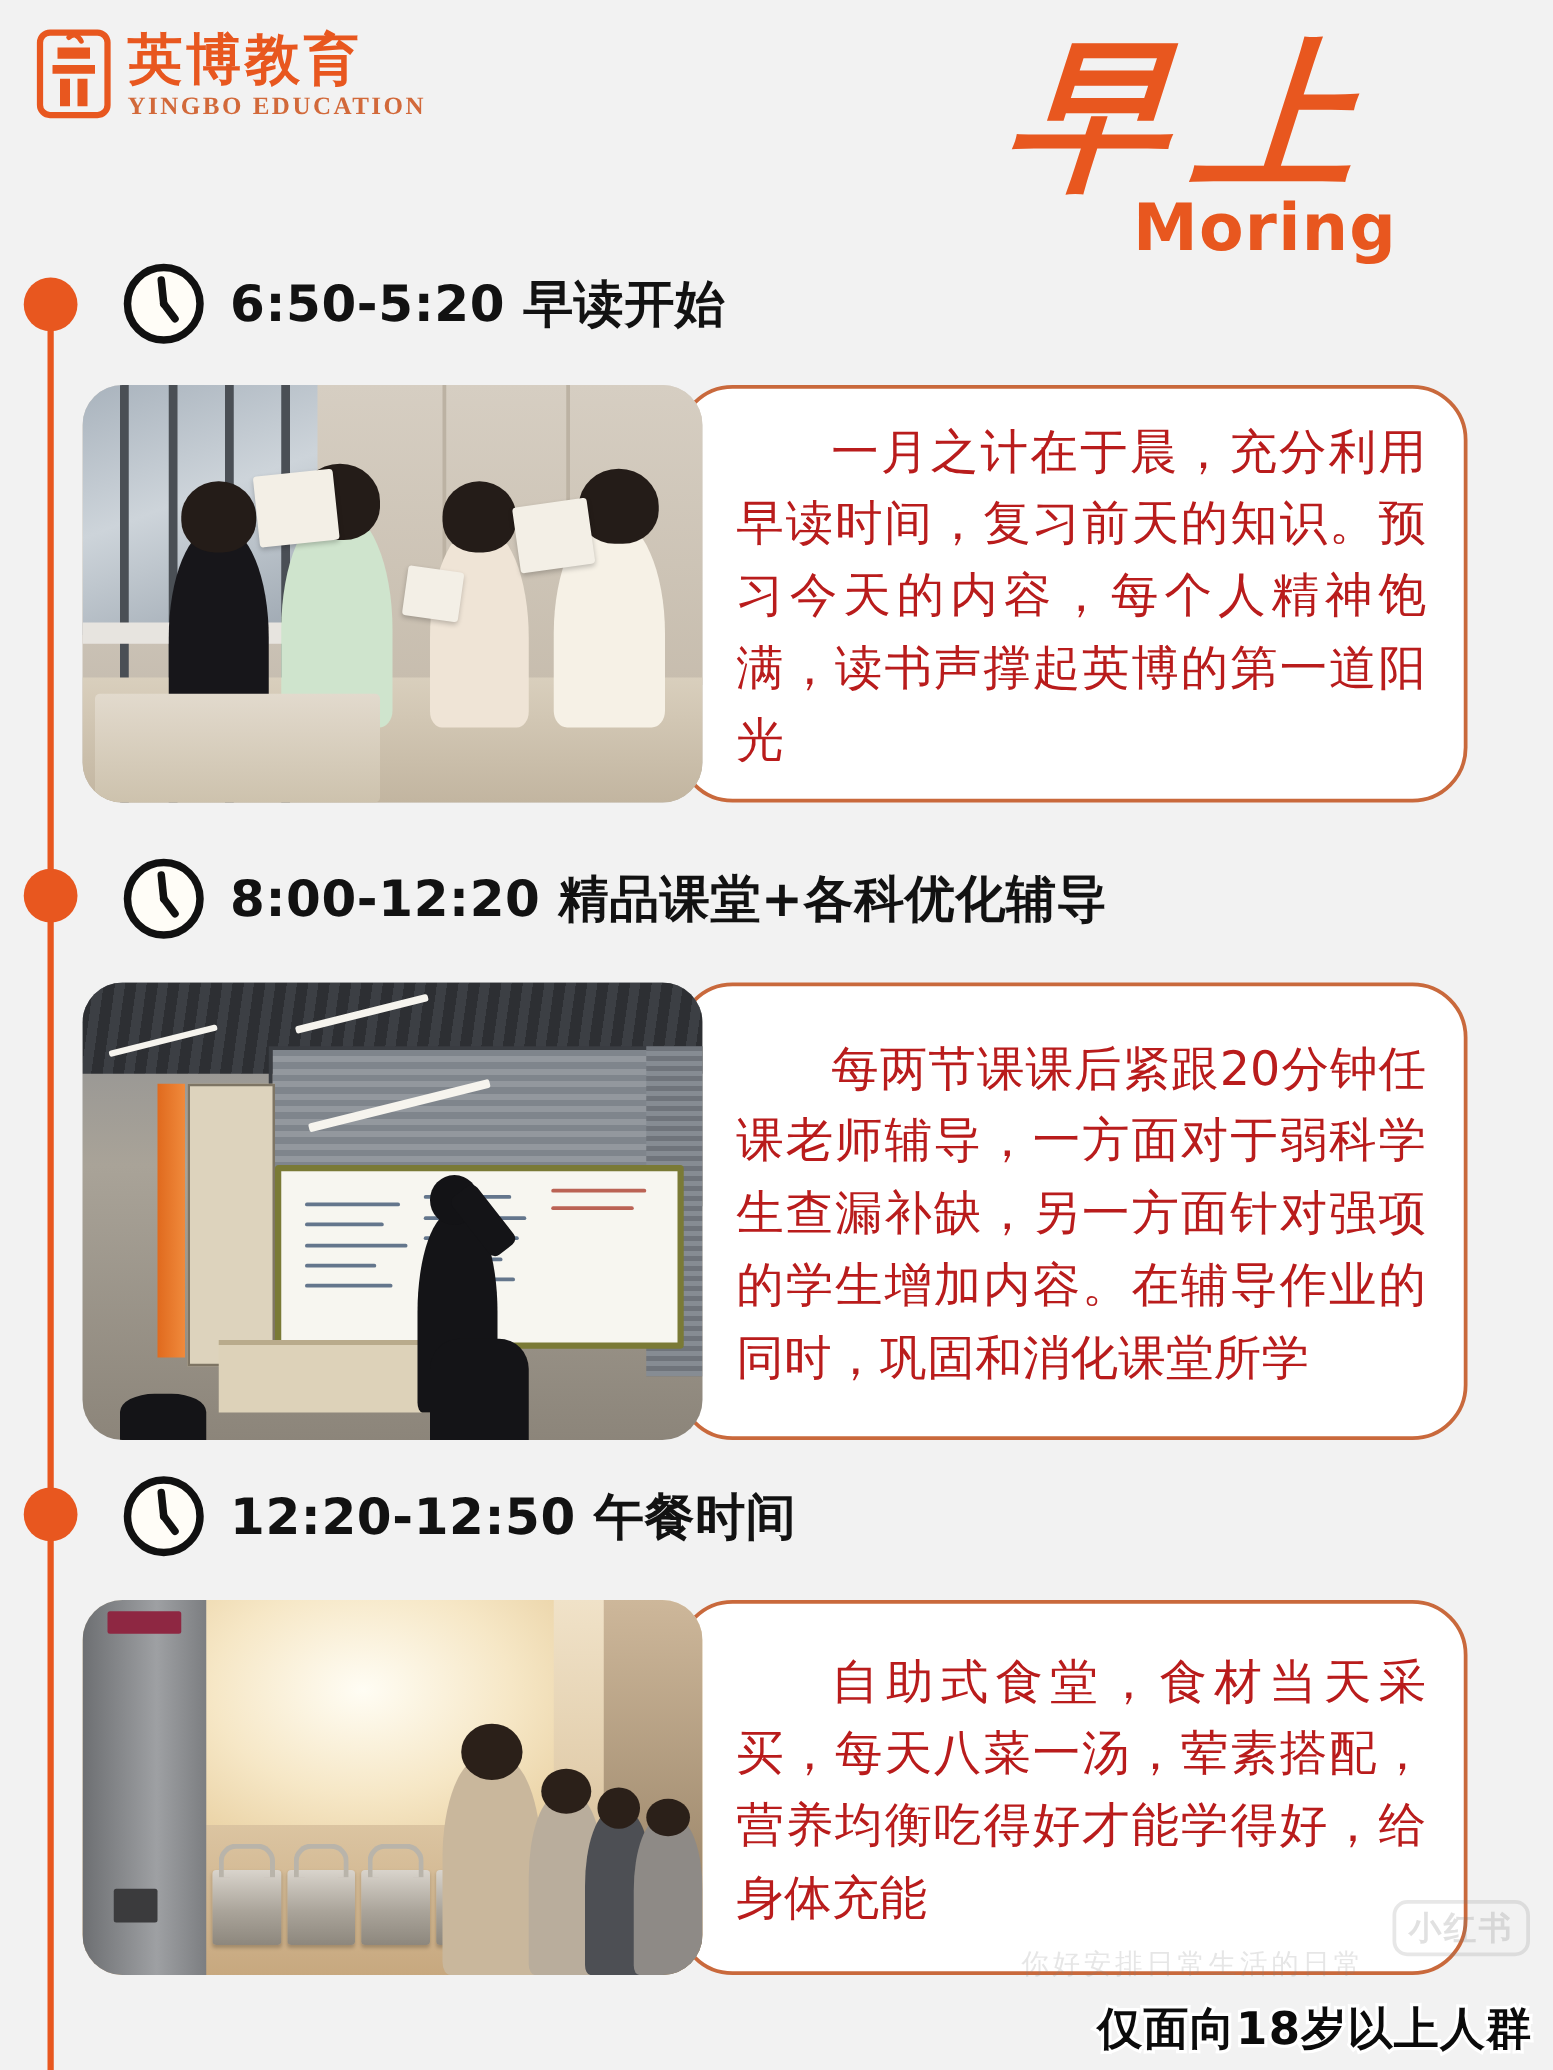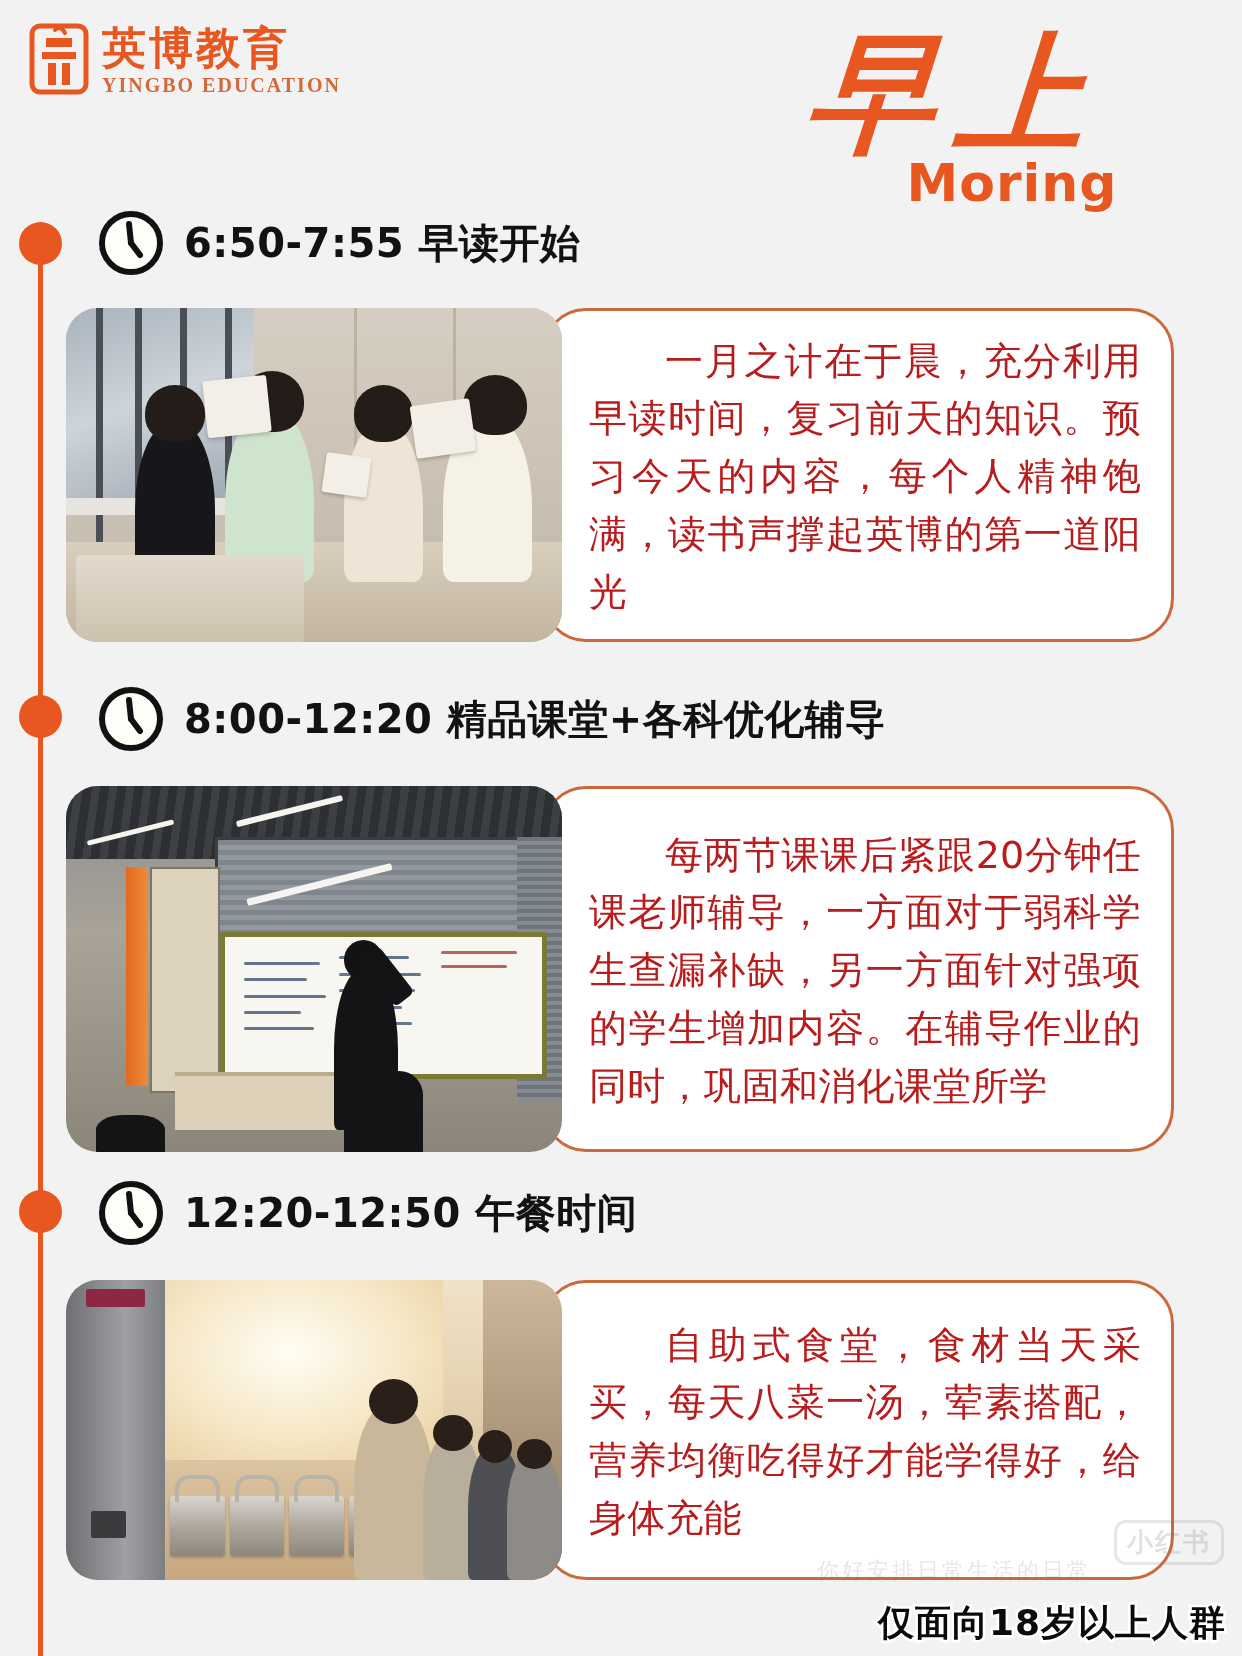--- a/index.html
+++ b/index.html
@@ -305,21 +305,21 @@
   <div class="rail-dot d1"></div>
   <div class="rail-dot d2"></div>
   <div class="rail-dot d3"></div>
 
   <div class="entry-head h1">
     <svg class="clock-icon" viewBox="0 0 70 70">
       <circle cx="35" cy="35" r="29" fill="#fffdf7" stroke="#111111" stroke-width="6"></circle>
       <path d="M35 35 L33 16" stroke="#111111" stroke-width="6" stroke-linecap="round"></path>
       <path d="M35 35 L44 47" stroke="#111111" stroke-width="6" stroke-linecap="round"></path>
     </svg>
-    <div class="entry-title">6:50-7:55 早读开始</div>
+    <div class="entry-title">6:50-5:20 早读开始</div>
   </div>
 
   <div class="block b1">
     <div class="text-card">
       <div class="card-text">一月之计在于晨，充分利用早读时间，复习前天的知识。预习今天的内容，每个人精神饱满，读书声撑起英博的第一道阳光</div>
     </div>
     <div class="photo p1">
       <div class="photo-inner">
         <div class="window"></div>
         <div class="bar" style="left:6%"></div>

